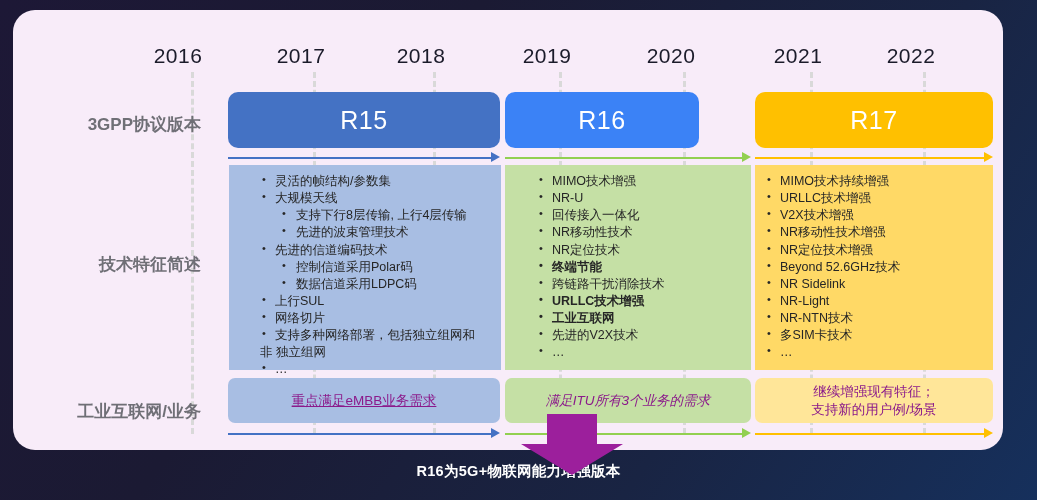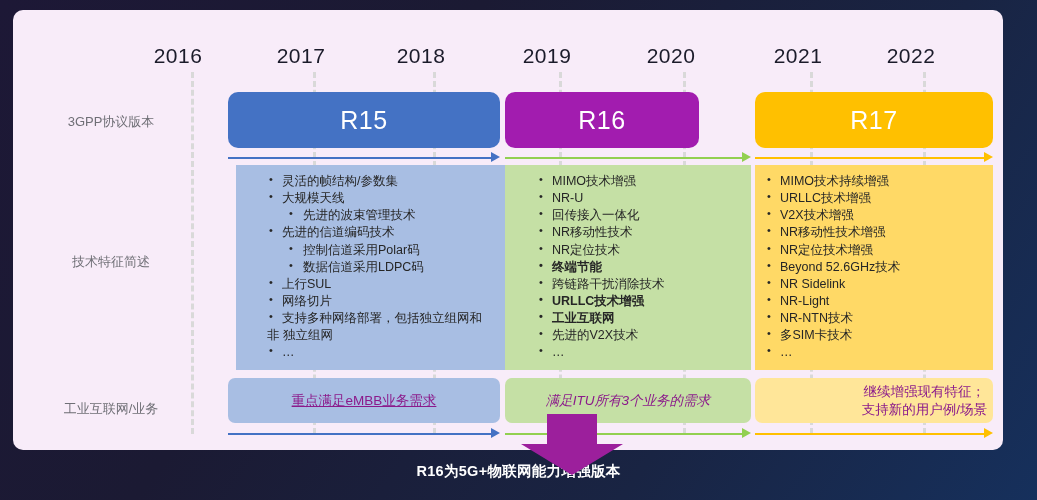--- a/index.html
+++ b/index.html
@@ -12,21 +12,21 @@
     background: linear-gradient(125deg, #1d1836 0%, #1b1a33 35%, #192443 70%, #16305c 100%);
     position: relative;
   }
 
   
   .card {
     position: absolute;
     left: 13px; top: 10px;
     width: 990px; height: 440px;
     background: #f8ecf9;
-    border-radius: 10px;
+    border-radius: 22px;
   }
 
   
   .year {
     position: absolute;
     top: 34px;
     font-size: 21px;
     color: #1b1b2a;
     text-align: center;
     width: 80px;
@@ -38,24 +38,24 @@
     position: absolute;
     top: 62px;
     width: 0;
     border-left: 3px dashed #d9d9d9;
     height: 362px;
   }
 
   
   .rowlabel {
     position: absolute;
-    font-size: 13px;
-    font-weight: normal;
+    font-size: 17px;
+    font-weight: bold;
     color: #6f6f76;
-    text-align: center;
+    text-align: right;
     width: 180px;
     left: 8px;
   }
   #lbl-release { top: 103px; }
   #lbl-tech    { top: 243px; }
   #lbl-scene   { top: 390px; }
 
   
   .pill {
     position: absolute;
@@ -63,21 +63,21 @@
     height: 56px;
     border-radius: 10px;
     color: #ffffff;
     font-size: 25px;
     display: flex;
     align-items: center;
     justify-content: center;
     letter-spacing: .5px;
   }
   #pill-r15 { left: 215px; width: 272px; background: #4472c4; }
-  #pill-r16 { left: 492px; width: 194px; background: #a21caf; }
+  #pill-r16 { left: 492px; width: 194px; background: #3b82f6; }
   #pill-r17 { left: 742px; width: 238px; background: #ffc000; }
 
   
   .arrowline {
     position: absolute;
     height: 11px;
   }
   .arrowline .shaft {
     position: absolute;
     left: 0; top: 5px;
@@ -110,21 +110,21 @@
   
   .feat {
     position: absolute;
     top: 155px;
     height: 205px;
     padding: 8px 6px 6px 10px;
     font-size: 12.5px;
     color: #262626;
     line-height: 1.29;
   }
-  #feat-r15 { left: 223px; width: 272px; background: #a8bee3; padding-left: 31px; }
+  #feat-r15 { left: 216px; width: 272px; background: #a8bee3; padding-left: 31px; }
   #feat-r16 { left: 492px; width: 246px; background: #c5e0a5; padding-left: 32px; }
   #feat-r17 { left: 742px; width: 238px; background: #ffd966; }
 
   .feat ul { list-style: none; }
   .feat li {
     position: relative;
     padding-left: 15px;
     margin-bottom: 1px;
   }
   .feat li::before {
@@ -152,21 +152,21 @@
     align-items: center;
     justify-content: center;
     text-align: center;
     font-size: 13.5px;
     color: #8b1a8b;
     line-height: 1.3;
     padding: 0 6px;
   }
   #scene-r15 { left: 215px; width: 272px; background: #a8bee3; text-decoration: underline; }
   #scene-r16 { left: 492px; width: 246px; background: #c5e0a5; font-style: italic; }
-  #scene-r17 { left: 742px; width: 238px; background: #ffe699; justify-content: flex-end; }
+  #scene-r17 { left: 742px; width: 238px; background: #ffe699; }
 
   
   #down-arrow {
     position: absolute;
     left: 519px; top: 414px;
     width: 106px; height: 62px;
     z-index: 5;
   }
 
   
@@ -220,20 +220,21 @@
     </div>
   <div class="arrowline c-yellow" id="arr1-r17">
       <div class="shaft" style="width:229px"></div>
       <div class="head"></div>
     </div>
 
   <div class="feat" id="feat-r15">
     <ul>
         <li>灵活的帧结构/参数集</li>
         <li>大规模天线</li>
+        <li class="sub">支持下行8层传输, 上行4层传输</li>
         <li class="sub">先进的波束管理技术</li>
         <li>先进的信道编码技术</li>
         <li class="sub">控制信道采用Polar码</li>
         <li class="sub">数据信道采用LDPC码</li>
         <li>上行SUL</li>
         <li>网络切片</li>
         <li>支持多种网络部署，包括独立组网和</li>
         <li class="nobullet">非      独立组网</li>
         <li>…</li>
       </ul>

